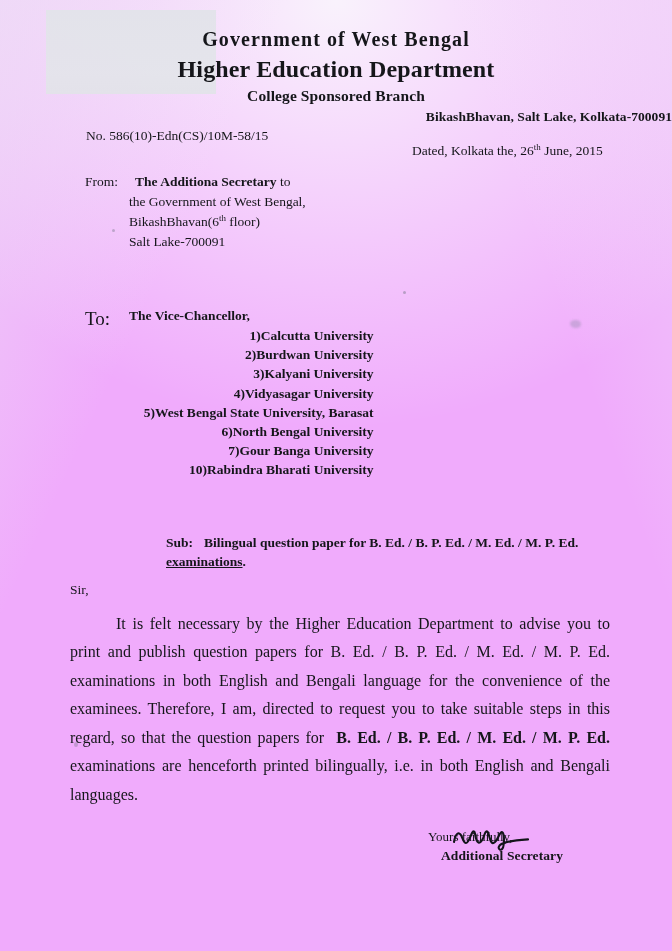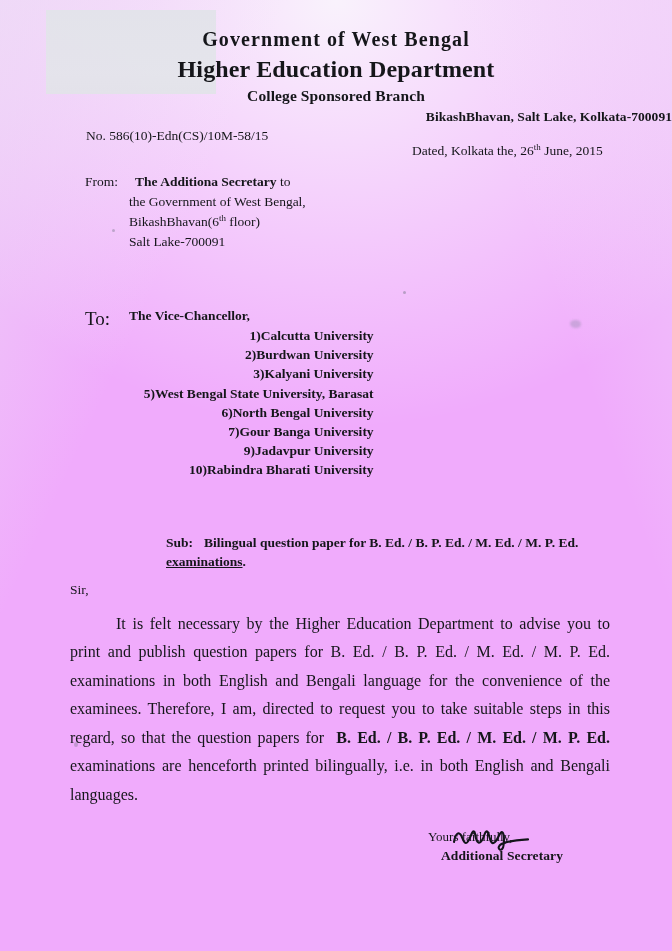--- a/index.html
+++ b/index.html
@@ -285,24 +285,24 @@
   </div>
 
   <div class="to-block">
     <div class="to-label">To:</div>
     <div class="to-body">
       <div>The Vice-Chancellor,</div>
       <ul class="uni-list">
         <li><span class="uni-num">1)</span><span>Calcutta University</span></li>
         <li><span class="uni-num">2)</span><span>Burdwan University</span></li>
         <li><span class="uni-num">3)</span><span>Kalyani University</span></li>
+        <li><span class="uni-num">4)</span><span>Vidyasagar University</span></li>
         <li><span class="uni-num">5)</span><span>West Bengal State University, Barasat</span></li>
         <li><span class="uni-num">6)</span><span>North Bengal University</span></li>
         <li><span class="uni-num">7)</span><span>Gour Banga University</span></li>
-        <li><span class="uni-num">9)</span><span>Jadavpur University</span></li>
         <li><span class="uni-num">10)</span><span>Rabindra Bharati University</span></li>
       </ul>
     </div>
   </div>
 
   <div class="subject">
     <span class="sub-label">Sub:</span>
     <span class="sub-body"><span>Bilingual question paper for B. Ed. / B. P. Ed. / M. Ed. / M. P. Ed. </span><span class="u">examinations</span><span>.</span></span>
   </div>
 

